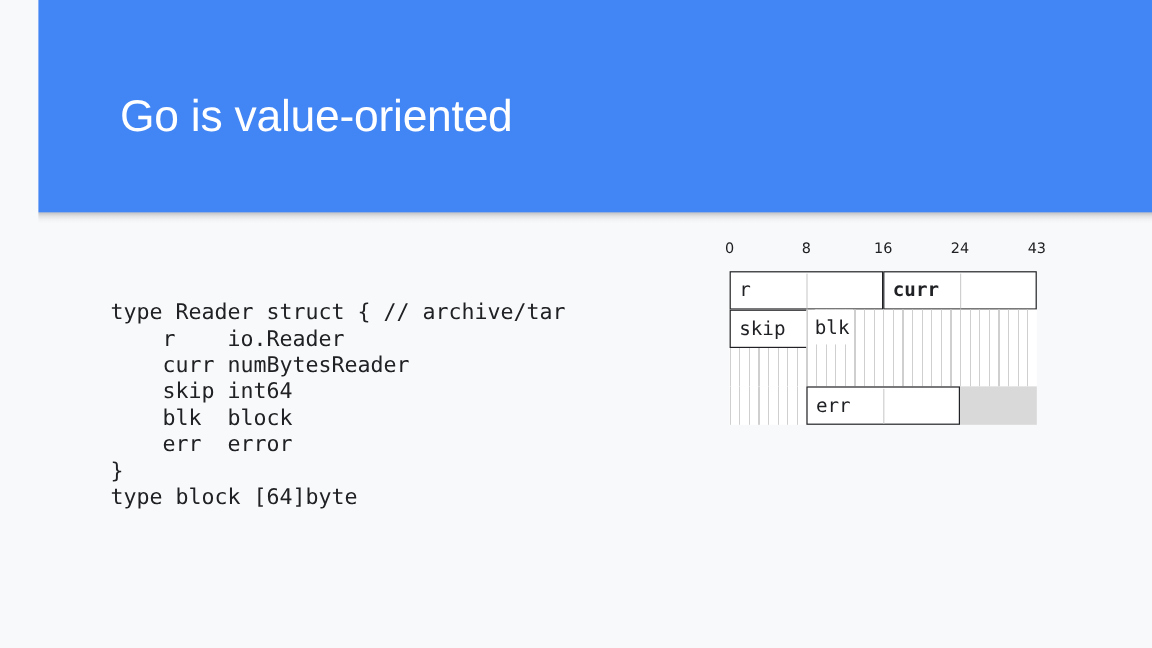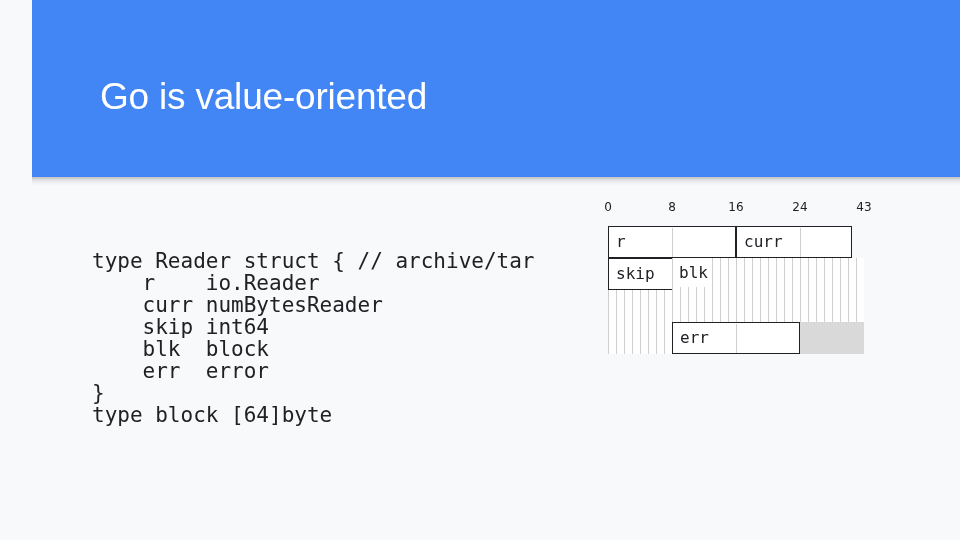--- a/index.html
+++ b/index.html
@@ -57,21 +57,21 @@
     line-height: 46px;
     white-space: pre;
   }
 
   
   #code-block {
     position: absolute;
     left: 60px;
     top: 250px;
     font-family: "DejaVu Sans Mono", "Liberation Mono", monospace;
-    font-size: 21px;
+    font-size: 18px;
     line-height: 22px;
     color: #202124;
     white-space: pre;
     margin: 0;
   }
 
   
   #memory-diagram {
     position: absolute;
     left: 576px;
@@ -182,21 +182,21 @@
     <div class="ruler" id="ruler">
         <span class="ruler-tick" style="left: 0px;">0</span>
         <span class="ruler-tick" style="left: 64px;">8</span>
         <span class="ruler-tick" style="left: 128px;">16</span>
         <span class="ruler-tick" style="left: 192px;">24</span>
         <span class="ruler-tick" style="left: 256px;">43</span>
       </div>
     <div class="grid" id="grid">
         <div class="row" style="top: 0px;">
           <div class="cell" style="left: 0px; width: 128px;"><div class="word-div" style="left: 63px;"></div><span class="label">r</span></div>
-          <div class="cell" style="left: 128px; width: 116px;"><div class="word-div" style="left: 63px;"></div><span class="label">curr</span></div>
+          <div class="cell" style="left: 128px; width: 128px; font-weight: bold;"><div class="word-div" style="left: 63px;"></div><span class="label">curr</span></div>
         </div>
         <div class="row" style="top: 32px;">
           <div class="cell" style="left: 0px; width: 68px;"><span class="label">skip</span></div>
           <div class="hatch" style="left: 64px; width: 192px; padding-left: 24px;">
             <span class="label" style="position: absolute; left: 7px; top: 0px; line-height: 29px; font-family: &quot;DejaVu Sans Mono&quot;, &quot;Liberation Mono&quot;, monospace; font-size: 16px; color: rgb(32, 33, 36); background: rgb(255, 255, 255); padding-right: 3px;">blk</span>
           </div>
         </div>
         <div class="row" style="top: 64px;">
           <div class="hatch" style="left: 0px; width: 256px;"></div>
         </div>

